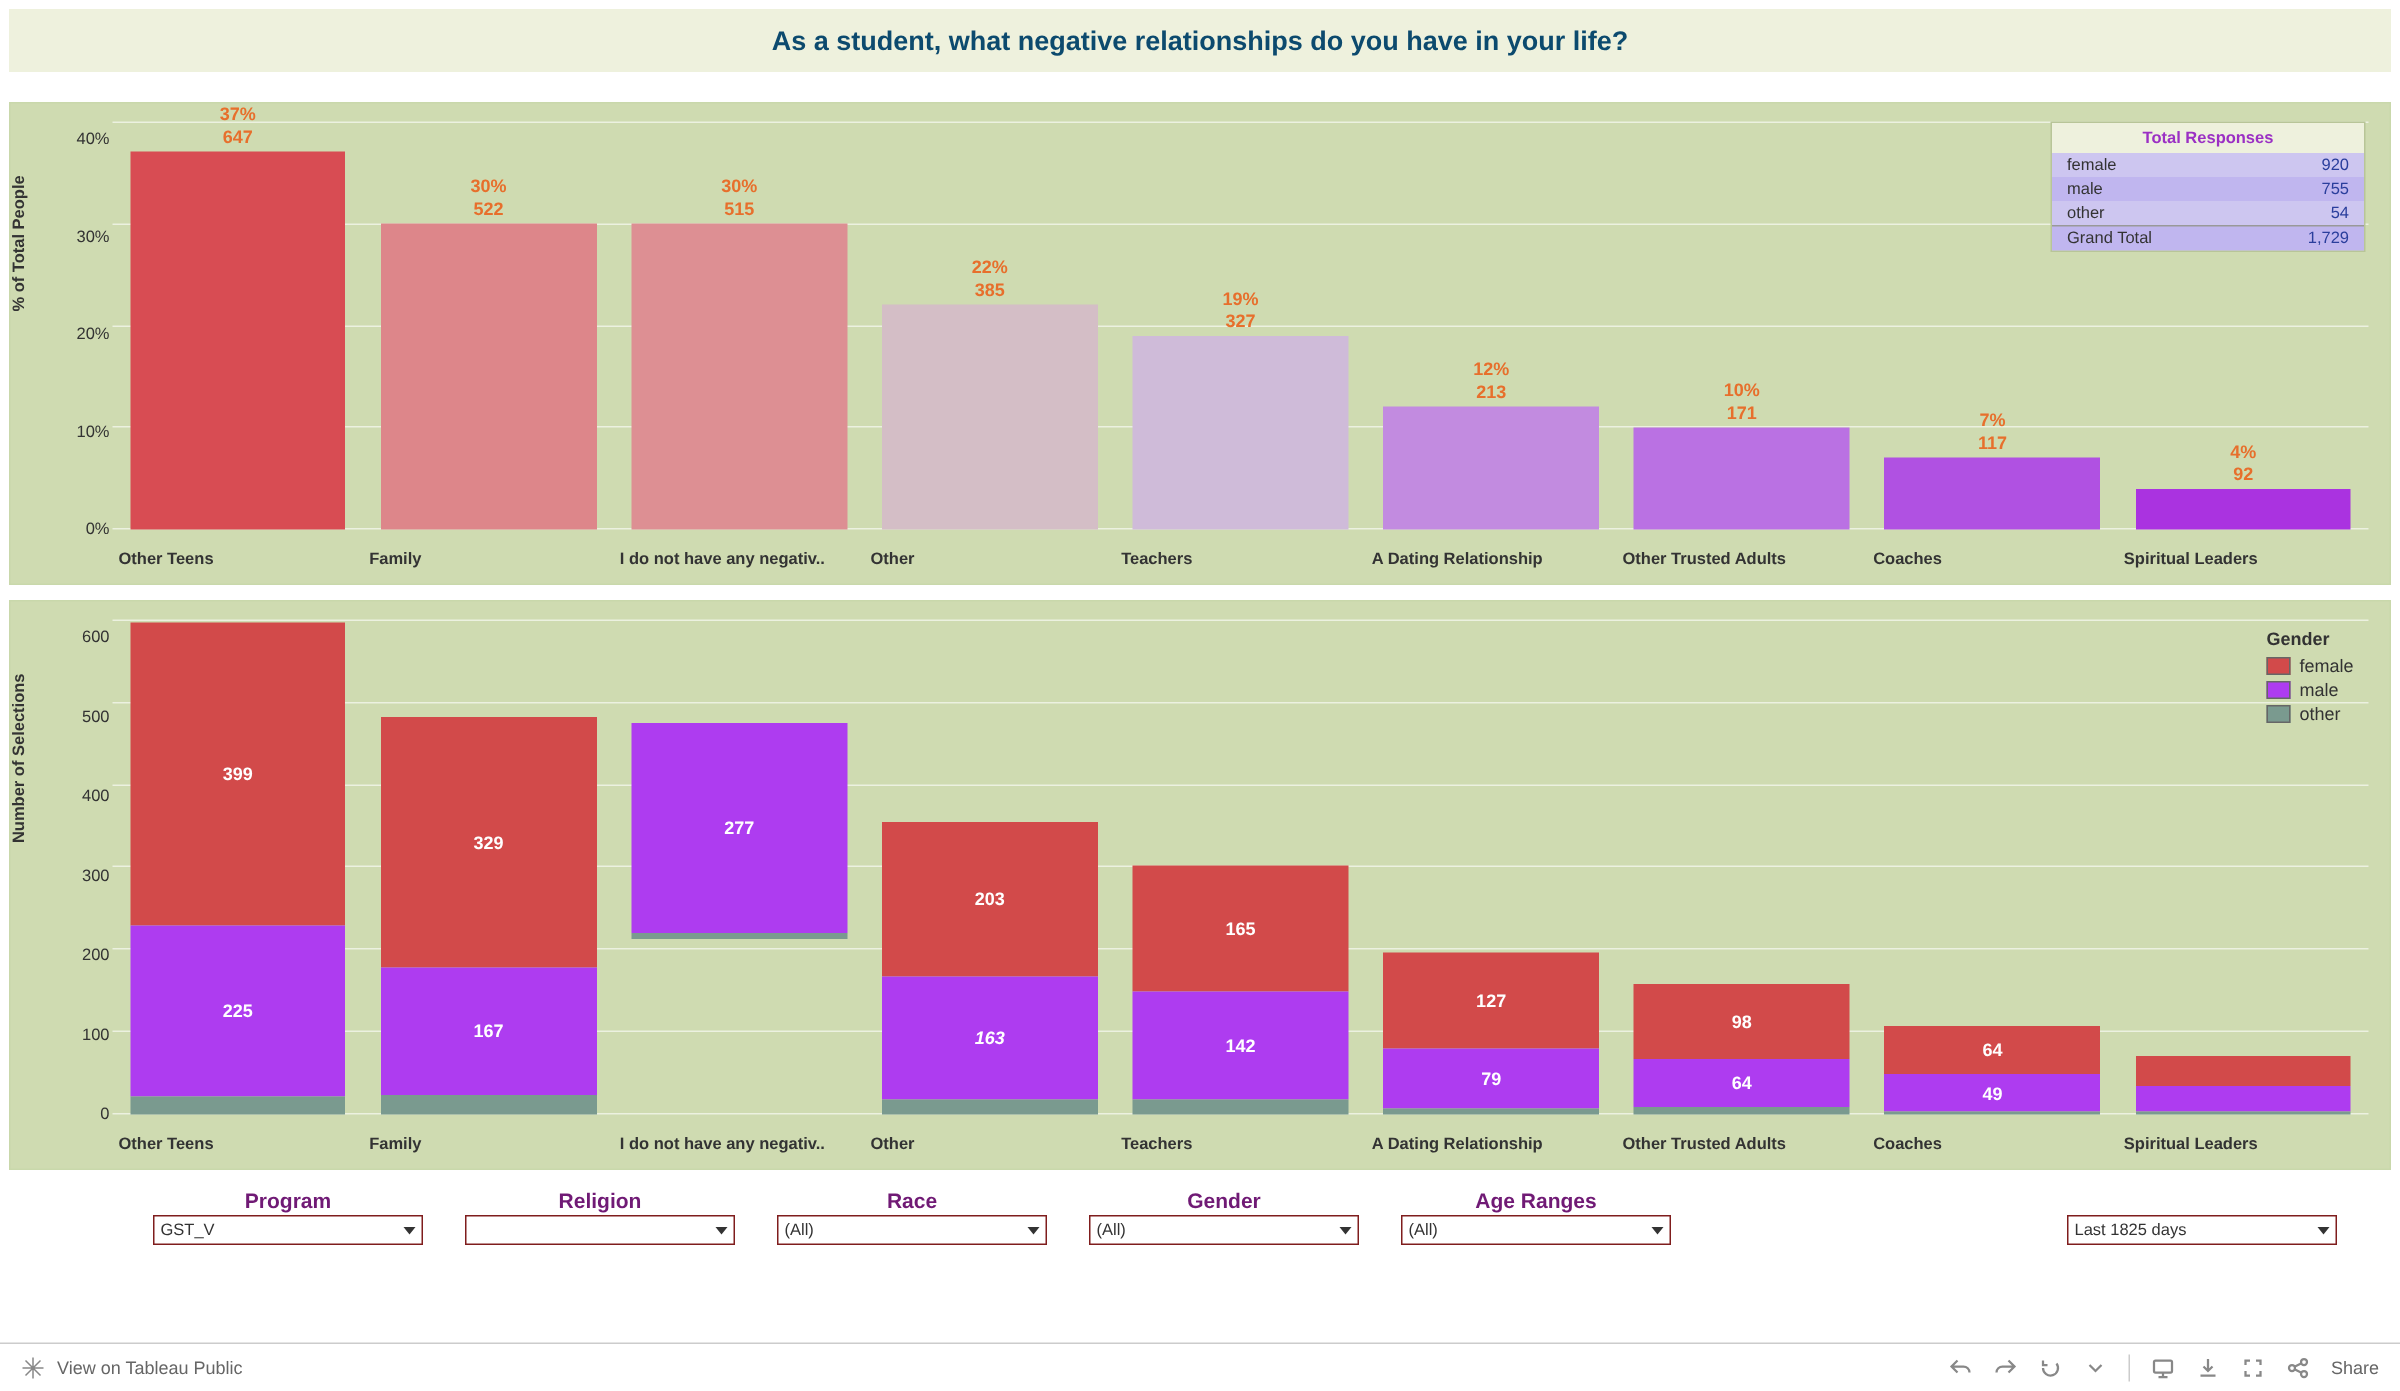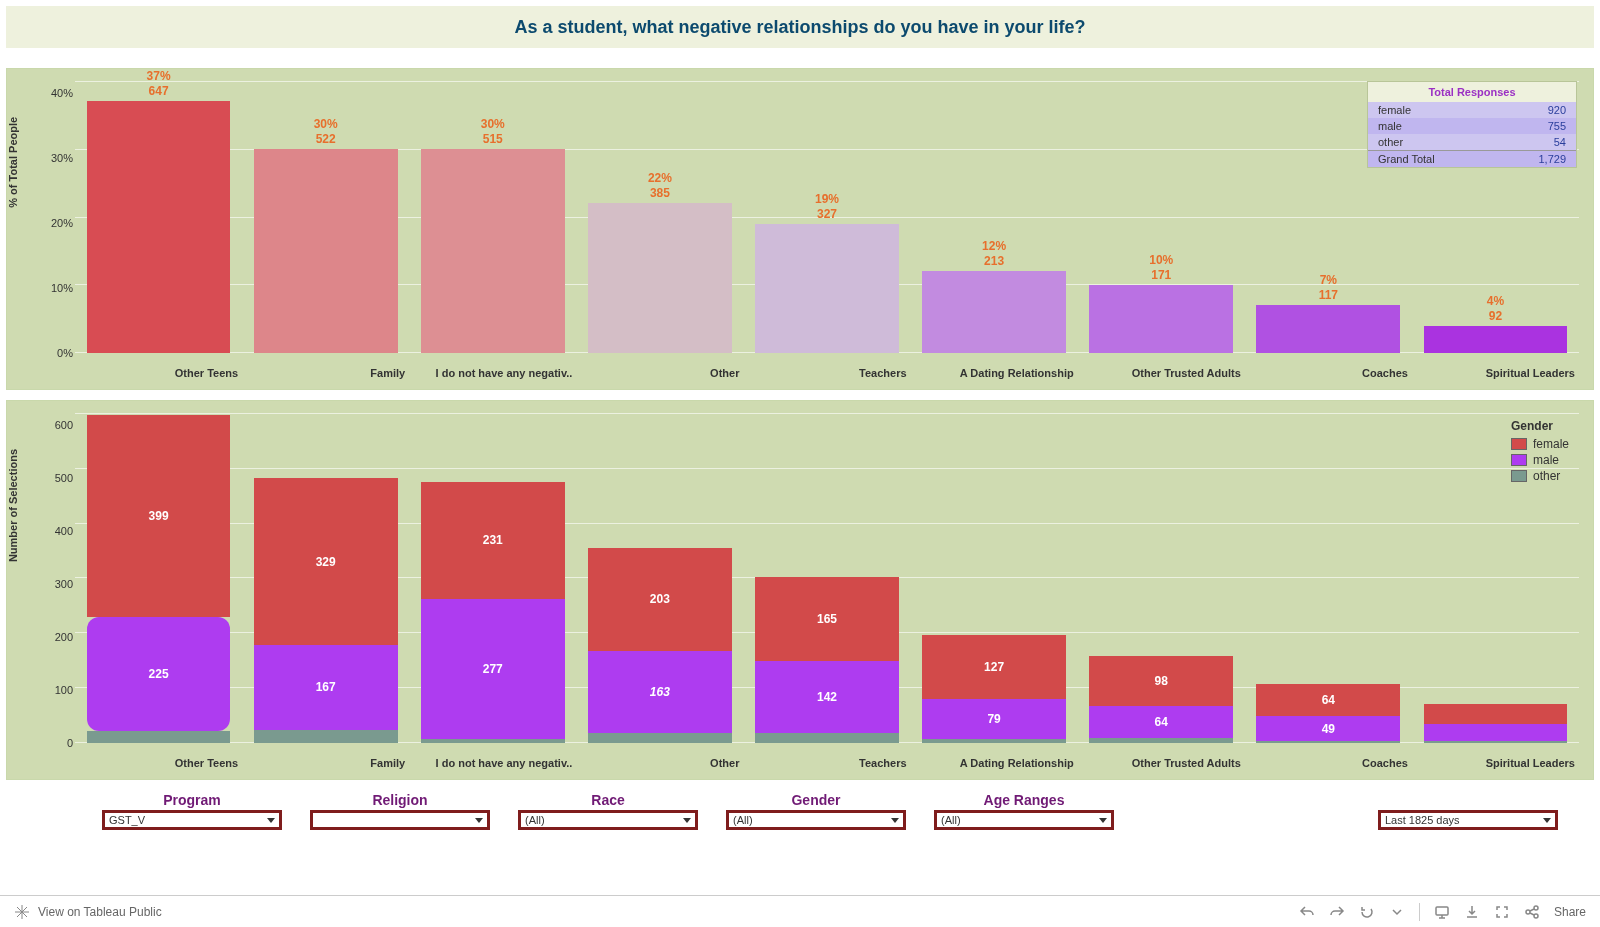--- a/index.html
+++ b/index.html
@@ -13,21 +13,21 @@
   .panel2{height:380px;margin-top:2px;}
   .plot{position:absolute;left:68px;right:14px;top:12px;bottom:36px;}
   .bars{position:absolute;inset:0;display:flex;align-items:flex-end;justify-content:space-between;gap:0;}
   .bgroup{flex:1;display:flex;flex-direction:column;align-items:center;justify-content:flex-end;height:100%;position:relative;}
   .bar{width:86%;position:relative;display:flex;flex-direction:column;justify-content:flex-end;min-height:2px;}
   .bar.solid{}
   .seg{width:100%;display:flex;align-items:center;justify-content:center;color:#fff;font-size:12px;font-weight:700;overflow:hidden;}
   .lbl-top{position:absolute;bottom:100%;width:120%;left:-10%;text-align:center;font-size:12px;color:#e76f2c;font-weight:700;line-height:1.25;margin-bottom:2px;}
   .lbl-top span{display:block;}
   .xaxis{position:absolute;left:68px;right:14px;bottom:10px;display:flex;justify-content:space-between;font-size:11px;font-weight:700;color:#333;}
-  .xaxis div{flex:1;text-align:right;white-space:nowrap;overflow:hidden;text-overflow:ellipsis;padding:0 4px;}
+  .xaxis div{flex:1;text-align:left;white-space:nowrap;overflow:hidden;text-overflow:ellipsis;padding:0 4px;}
   .yaxis{position:absolute;left:42px;top:12px;bottom:36px;width:24px;display:flex;flex-direction:column;justify-content:space-between;text-align:right;font-size:11px;color:#333;}
   .yaxis div{transform:translateY(50%);}
   .ylabel{position:absolute;left:6px;top:50%;transform:rotate(-90deg) translateX(30%);transform-origin:left center;font-size:11px;font-weight:700;color:#333;white-space:nowrap;}
   .grid{position:absolute;inset:0;display:flex;flex-direction:column;justify-content:space-between;}
   .grid hr{border:none;border-top:1px solid rgba(255,255,255,0.6);margin:0;}
   
   .totals{position:absolute;top:12px;right:16px;width:210px;border:1px solid #b8c598;font-size:11px;}
   .totals .thead{background:#eef1dd;color:#9b30c4;font-weight:700;text-align:center;padding:4px 0;}
   .totals .trow{display:flex;justify-content:space-between;background:#cdc6f0;padding:2px 10px;}
   .totals .trow.alt{background:#c0b6ef;}
@@ -36,21 +36,21 @@
   .totals .trow.gt{border-top:1px solid #999;}
   
   .legend{position:absolute;top:18px;right:24px;font-size:12px;}
   .legend .lh{font-weight:700;margin-bottom:4px;}
   .legend .li{display:flex;align-items:center;gap:6px;margin-bottom:2px;}
   .legend .sw{width:16px;height:12px;border:1px solid #666;}
   
   .filters{display:flex;gap:28px;padding:4px 36px 0 96px;align-items:flex-start;}
   .fcol{display:flex;flex-direction:column;align-items:center;width:180px;}
   .fcol .flabel{color:#701a75;font-weight:700;font-size:14px;margin-bottom:2px;}
-  .fsel{width:100%;height:20px;border:3px solid #7f1d1d;background:#fff;display:flex;align-items:center;justify-content:space-between;padding:0 4px;font-size:11px;color:#333;}
+  .fsel{width:100%;height:20px;border:1px solid #7f1d1d;background:#fff;display:flex;align-items:center;justify-content:space-between;padding:0 4px;font-size:11px;color:#333;}
   .fsel .car{width:0;height:0;border-left:4px solid transparent;border-right:4px solid transparent;border-top:5px solid #333;}
   
   .footer{height:32px;border-top:1px solid #ccc;display:flex;align-items:center;justify-content:space-between;padding:0 14px;color:#666;font-size:12px;}
   .footer .fl{display:flex;align-items:center;gap:8px;}
   .footer .fr{display:flex;align-items:center;gap:14px;}
   .ticon{width:16px;height:16px;display:flex;align-items:center;justify-content:center;color:#666;}
   .ticon svg{width:16px;height:16px;stroke:#888;fill:none;stroke-width:1.5;}
   .divider{width:1px;height:18px;background:#ccc;}
 </style>
 </head>
@@ -209,36 +209,35 @@
             <hr>
             <hr>
             <hr>
             <hr>
             <hr>
           </div>
         <div class="bars" id="bars2">
             <div class="bgroup">
               <div class="bar" style="height: 99.5385%; display: flex; flex-direction: column-reverse;">
                 <div class="seg" style="height: 3.55487%; background: rgb(122, 154, 143);"></div>
-                <div class="seg" style="height: 34.7759%; background: rgb(174, 60, 240); border-radius: 12px;">225</div>
+                <div class="seg" style="height: 34.7759%; background: rgb(174, 60, 240);">225</div>
                 <div class="seg" style="height: 61.6692%; background: rgb(210, 74, 74);">399</div>
               </div>
             </div>
             <div class="bgroup">
               <div class="bar" style="height: 80.3077%; display: flex; flex-direction: column-reverse;">
                 <div class="seg" style="height: 4.98084%; background: rgb(122, 154, 143);"></div>
                 <div class="seg" style="height: 31.9923%; background: rgb(174, 60, 240);">167</div>
                 <div class="seg" style="height: 63.0268%; background: rgb(210, 74, 74);">329</div>
               </div>
             </div>
             <div class="bgroup">
               <div class="bar" style="height: 79.2308%; display: flex; flex-direction: column-reverse;">
                 <div class="seg" style="height: 1.35922%; background: rgb(122, 154, 143);"></div>
                 <div class="seg" style="height: 53.7864%; background: rgb(174, 60, 240);">277</div>
-                <div class="seg" style="height: 44.8544%; background: rgb(210, 74, 74);">231</div>
               </div>
             </div>
             <div class="bgroup">
               <div class="bar" style="height: 59.2308%; display: flex; flex-direction: column-reverse;">
                 <div class="seg" style="height: 4.93506%; background: rgb(122, 154, 143);"></div>
                 <div class="seg" style="height: 42.3377%; background: rgb(174, 60, 240); font-style: italic;">163</div>
                 <div class="seg" style="height: 52.7273%; background: rgb(210, 74, 74);">203</div>
               </div>
             </div>
             <div class="bgroup">

